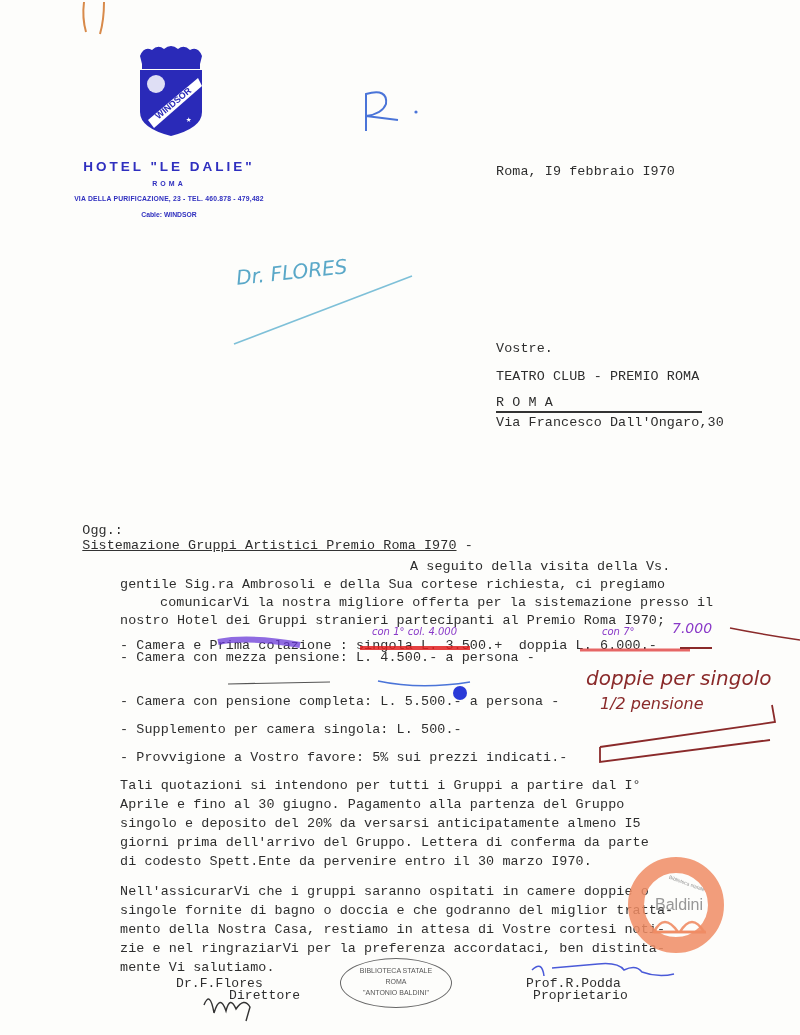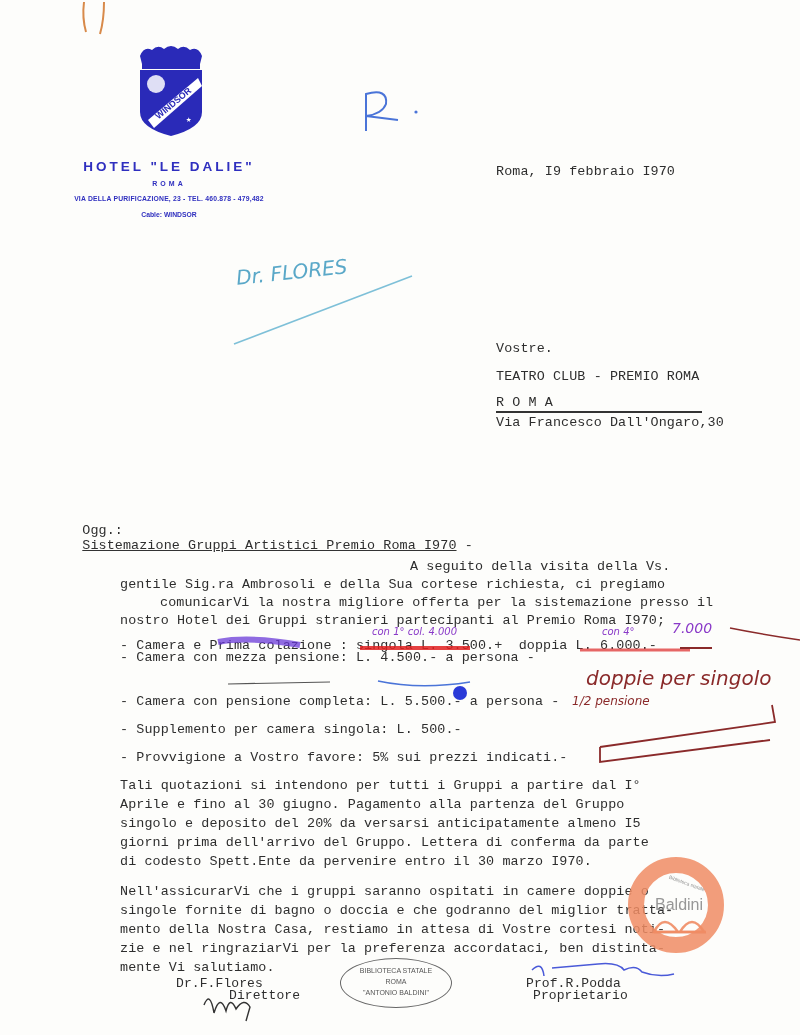--- a/index.html
+++ b/index.html
@@ -107,24 +107,24 @@
     <path d="M580 650 L690 650" stroke="#e04040" stroke-width="3" fill="none" opacity="0.8"></path>
     <path d="M680 648 L712 648" stroke="#8a2a2a" stroke-width="2" fill="none"></path>
     <path d="M228 684 L330 682" stroke="#555" stroke-width="1.2" fill="none"></path>
     <path d="M378 681 Q420 690 470 682" stroke="#4a74d8" stroke-width="1.5" fill="none"></path>
     <circle cx="460" cy="693" r="7" fill="#2a3ad8"></circle>
     <path d="M730 628 Q760 634 800 640" stroke="#8a2a2a" stroke-width="1.5" fill="none"></path>
     <path d="M600 747 L775 722 L772 705 M600 747 L600 762 L770 740" stroke="#8a2a2a" stroke-width="1.8" fill="none"></path>
   </svg>
 </div>
 <div class="abs hand" style="left:372px;top:626px;font-size:10px;color:#8a3ac8;">con 1° col.  4.000</div>
-<div class="abs hand" style="left:602px;top:626px;font-size:10px;color:#8a3ac8;">con 4°</div>
+<div class="abs hand" style="left:602px;top:626px;font-size:10px;color:#8a3ac8;">con 7°</div>
 <div class="abs hand" style="left:672px;top:620px;font-size:14px;color:#8a3ac8;">7.000</div>
 <div class="abs hand" style="left:586px;top:666px;font-size:20px;color:#8a2a2a;">doppie per singolo</div>
-<div class="abs hand" style="left:572px;top:694px;font-size:12px;color:#8a2a2a;">1/2 pensione</div>
+<div class="abs hand" style="left:600px;top:694px;font-size:16px;color:#8a2a2a;">1/2 pensione</div>
 
 <div class="abs tw" style="left:120px;top:778px;">Tali quotazioni si intendono per tutti i Gruppi a partire dal I°</div>
 <div class="abs tw" style="left:120px;top:797px;">Aprile e fino al 30 giugno. Pagamento alla partenza del Gruppo</div>
 <div class="abs tw" style="left:120px;top:816px;">singolo e deposito del 20% da versarsi anticipatamente almeno I5</div>
 <div class="abs tw" style="left:120px;top:835px;">giorni prima dell'arrivo del Gruppo. Lettera di conferma da parte</div>
 <div class="abs tw" style="left:120px;top:854px;">di codesto Spett.Ente da pervenire entro il 30 marzo I970.</div>
 
 <div class="abs tw" style="left:120px;top:884px;">Nell'assicurarVi che i gruppi saranno ospitati in camere doppie o</div>
 <div class="abs tw" style="left:120px;top:903px;">singole fornite di bagno o doccia e che godranno del miglior tratta-</div>
 <div class="abs tw" style="left:120px;top:922px;">mento della Nostra Casa, restiamo in attesa di Vostre cortesi noti-</div>

